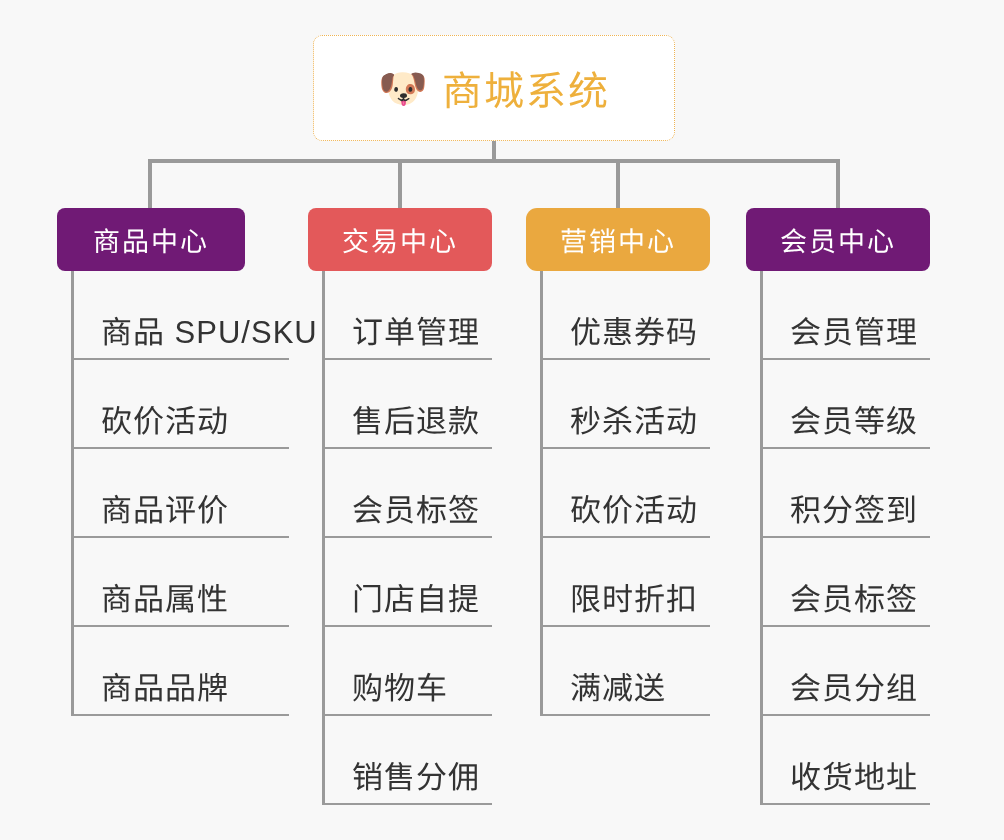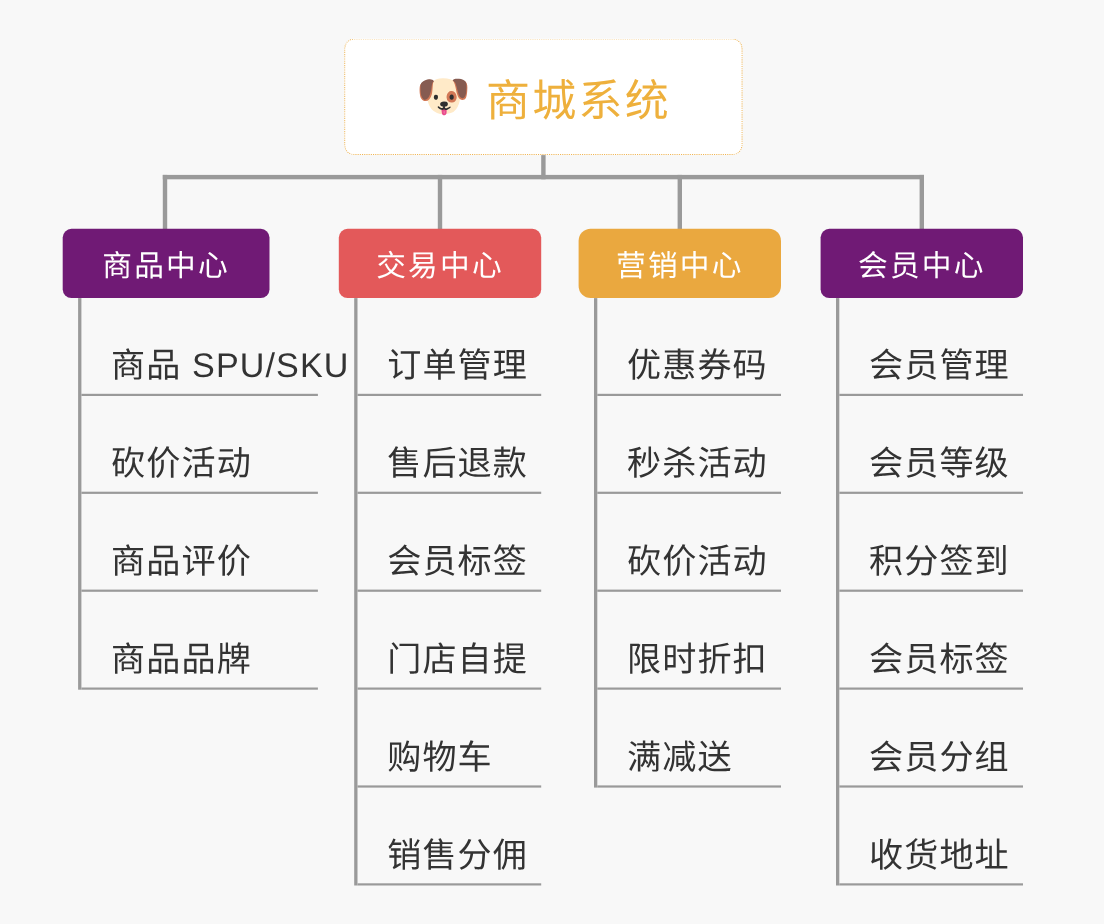--- a/index.html
+++ b/index.html
@@ -128,20 +128,23 @@
       <div class="leaf">
           <span class="leaf-label">商品 SPU/SKU</span>
         </div>
       <div class="leaf">
           <span class="leaf-label">砍价活动</span>
         </div>
       <div class="leaf">
           <span class="leaf-label">商品评价</span>
         </div>
       <div class="leaf">
+          <span class="leaf-label">商品属性</span>
+        </div>
+      <div class="leaf">
           <span class="leaf-label">商品品牌</span>
         </div>
     </div>
   </div>
 
   <div class="col" style="left:308px; width:210px;">
     <div class="cat-box" style="width: 184px; background: rgb(227, 89, 90);">
       <span>交易中心</span>
     </div>
     <div class="leaf-list" style="width:167px;">

